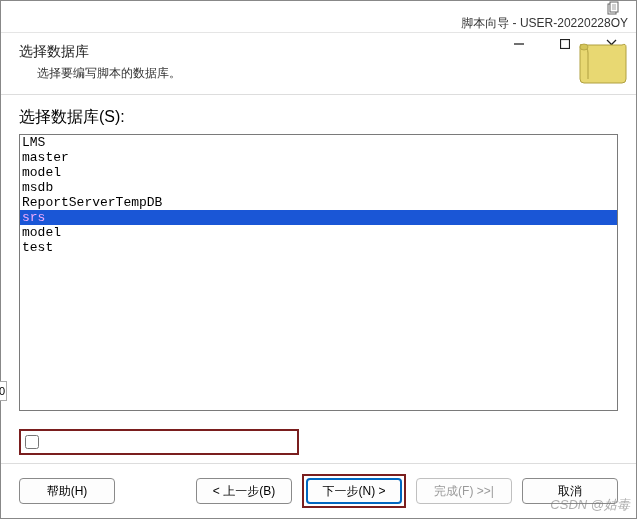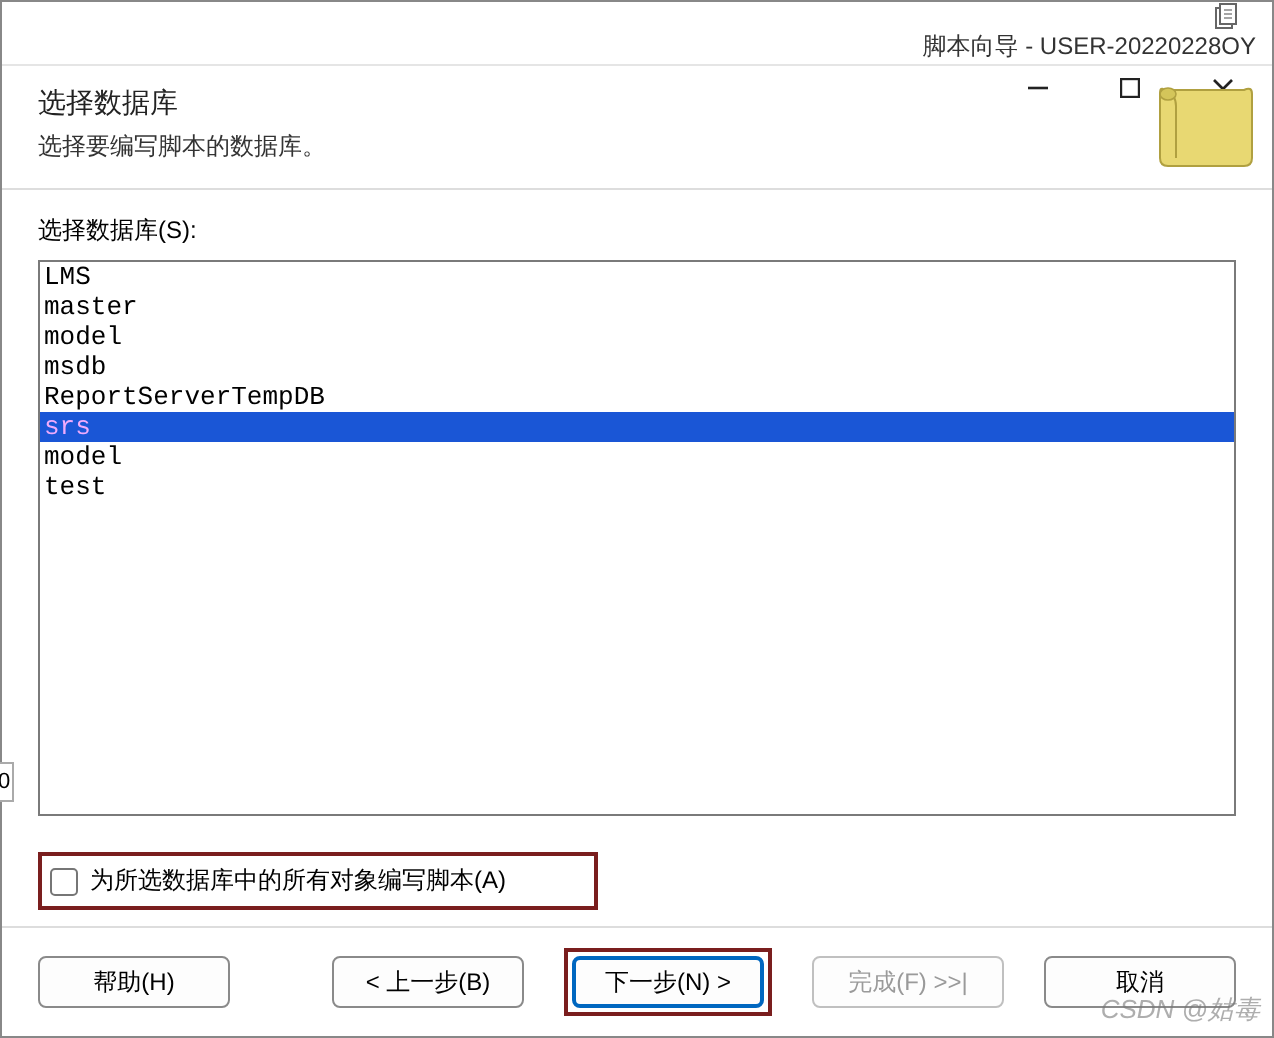--- a/index.html
+++ b/index.html
@@ -5,29 +5,29 @@
     * { box-sizing: border-box; margin: 0; padding: 0; }
     body { font-family: "Microsoft YaHei", "SimSun", Arial, sans-serif; font-size: 12px; background: #f0f0f0; }
     .window { width: 637px; height: 519px; background: #ffffff; border: 1px solid #888; position: relative; display: flex; flex-direction: column; }
     .titlebar { height: 32px; display: flex; align-items: flex-end; padding: 0 8px; border-bottom: 1px solid #e5e5e5; flex-direction: column; }
     .titlebar-icon { width: 16px; height: 16px; margin-right: 6px; display: inline-flex; align-items: center; justify-content: center; }
     .titlebar-title { flex: 1; font-size: 12px; color: #333; }
     .win-controls { display: flex; gap: 12px; }
     .win-btn { width: 34px; height: 24px; display: flex; align-items: center; justify-content: center; cursor: pointer; color: #333; }
     .header { padding: 10px 18px 10px 18px; position: relative; border-bottom: 1px solid #ddd; min-height: 62px; }
     .header-title { font-size: 14px; font-weight: normal; color: #222; }
-    .header-desc { font-size: 12px; color: #333; margin-top: 4px; }
+    .header-desc { font-size: 12px; color: #333; margin-top: 4px; margin-left: 18px; }
     .header-art { position: absolute; right: 8px; top: 6px; width: 54px; height: 48px; }
     .content { flex: 1; padding: 12px 18px 8px 18px; display: flex; flex-direction: column; }
-    .field-label { font-size: 12px; margin-bottom: 6px; }
+    .field-label { font-size: 16px; margin-bottom: 6px; }
     .listbox { flex: 1; border: 1px solid #7a7a7a; background: #fff; font-family: "SimSun","NSimSun","Courier New",monospace; font-size: 13px; line-height: 15px; overflow-y: auto; padding: 0; }
     .db-item { padding: 0 2px; white-space: nowrap; cursor: default; color: #000; }
     .db-item.selected { background: #1a56d6; color: #f0abfc; }
     .checkbox-row { display: flex; align-items: center; gap: 6px; margin-top: 18px; padding: 4px; border: 2px solid #7a1e1e; width: 280px; }
-    .footer { border-top: 1px solid #ddd; padding: 10px 18px; display: flex; align-items: center; gap: 20px; }
+    .footer { border-top: 1px solid #ddd; padding: 10px 18px; display: flex; align-items: center; gap: 10px; }
     .footer-spacer { flex: 1; }
     .btn { min-width: 96px; height: 26px; border: 1px solid #8a8a8a; border-radius: 4px; background: #fdfdfd; display: inline-flex; align-items: center; justify-content: center; font-size: 12px; cursor: pointer; padding: 0 10px; }
     .btn:disabled { color: #9a9a9a; border-color: #c0c0c0; cursor: default; }
     .btn-default { border: 2px solid #0067c0; }
     .btn-highlight-wrap { border: 2px solid #7a1e1e; padding: 2px; display: inline-flex; }
     .watermark { position: absolute; right: 6px; bottom: 4px; color: rgba(120,120,120,0.6); font-size: 13px; pointer-events: none; font-style: italic; }
     input[type="checkbox"] { width: 14px; height: 14px; }
     .left-fragment { position: absolute; left: -4px; top: 380px; width: 10px; height: 20px; border: 1px solid #aaa; background: #fff; font-size: 11px; display: flex; align-items: center; justify-content: center; }
   </style>
 </head>
@@ -84,21 +84,20 @@
         <div class="db-item">master</div>
         <div class="db-item">model</div>
         <div class="db-item">msdb</div>
         <div class="db-item">ReportServerTempDB</div>
         <div class="db-item selected">srs</div>
         <div class="db-item">model</div>
         <div class="db-item">test</div>
       </div>
     <label class="checkbox-row">
       <input type="checkbox" id="chk-all" style="">
-      <span>为所选数据库中的所有对象编写脚本(A)</span>
     </label>
   </div>
 
   <div class="footer">
     <button class="btn">帮助(H)</button>
     <div class="footer-spacer"></div>
     <button class="btn">&lt; 上一步(B)</button>
     <span class="btn-highlight-wrap">
       <button class="btn btn-default">下一步(N) &gt;</button>
     </span>

